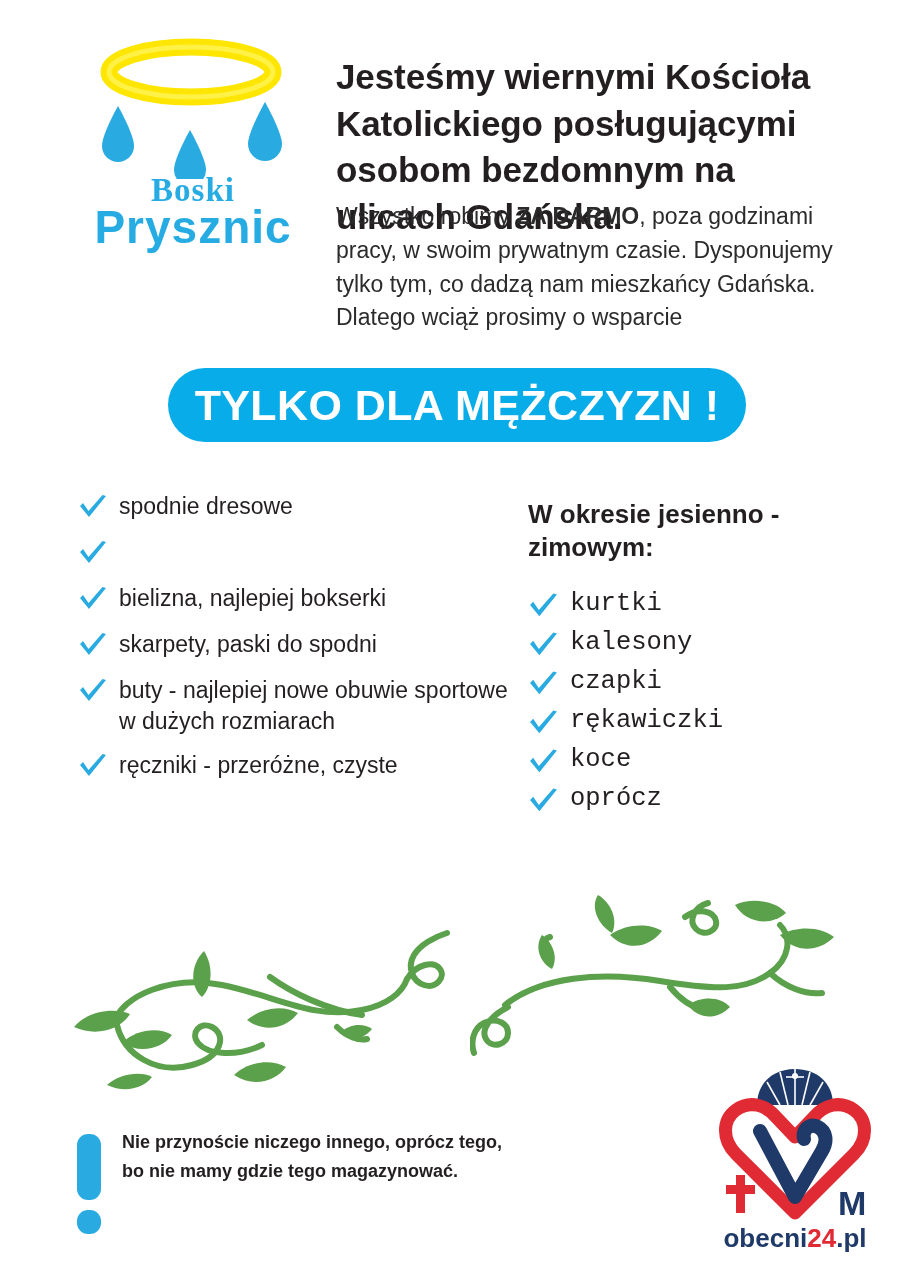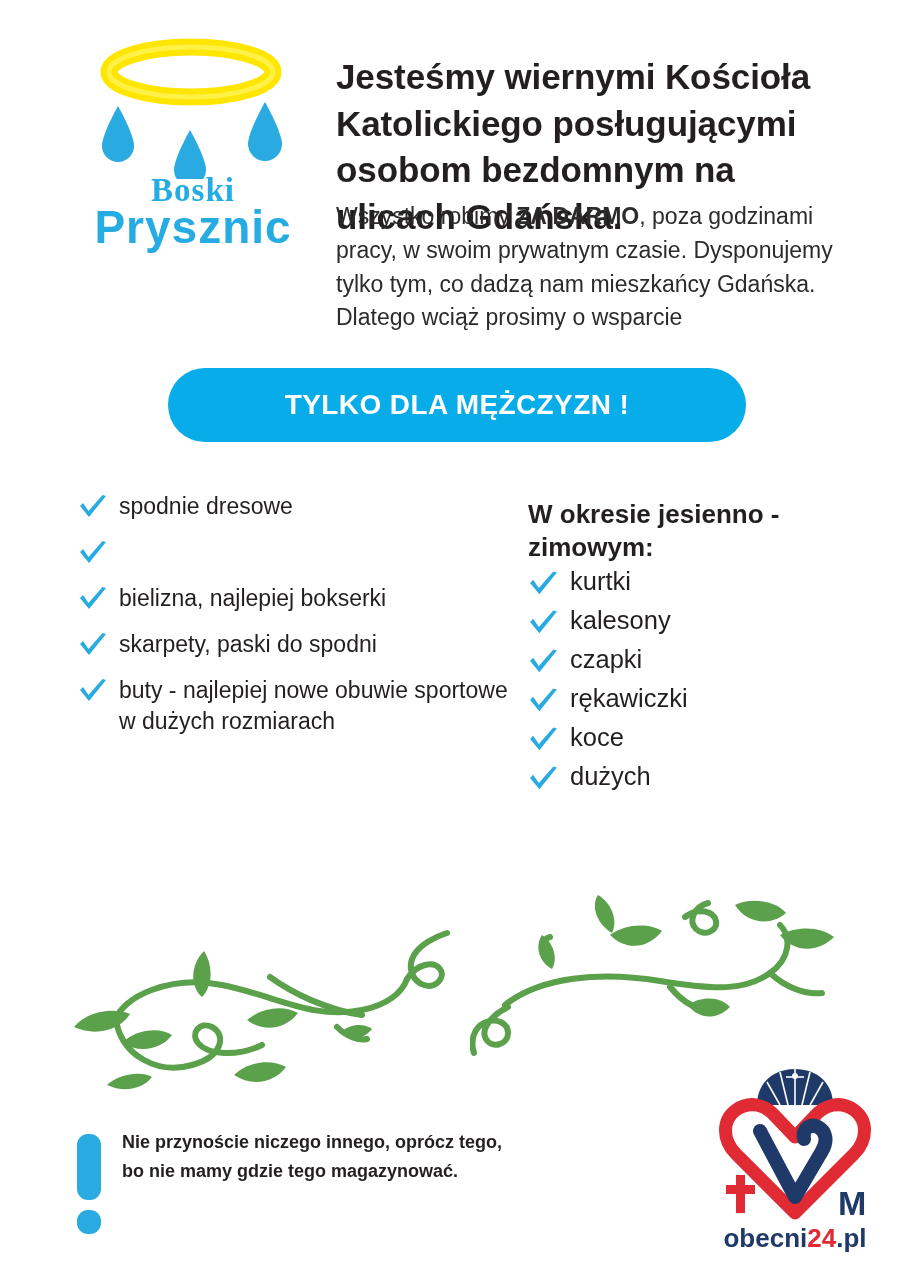--- a/index.html
+++ b/index.html
@@ -84,21 +84,21 @@
     width: 578px;
     height: 74px;
     border-radius: 37px;
     background: #08ace8;
     display: flex;
     align-items: center;
     justify-content: center;
   }
   .banner-text {
     color: #ffffff;
-    font-size: 28px;
+    font-size: 43px;
     font-weight: 600;
     letter-spacing: 0.4px;
     line-height: 1;
   }
 
   
   .col-left {
     position: absolute;
     left: 78px;
     top: 491px;
@@ -108,27 +108,28 @@
     position: absolute;
     left: 528px;
     top: 498px;
     width: 350px;
   }
   .right-heading {
     font-size: 26px;
     font-weight: 700;
     color: #231f20;
     line-height: 1.28;
+    margin-bottom: 22px;
   }
   .check-row {
     display: flex;
     align-items: flex-start;
     margin-bottom: 14px;
   }
-  .col-right .check-row { margin-bottom: 3px; }
+  .col-right .check-row { margin-bottom: 3px; font-family: Liberation Mono, monospace; }
   .check-icon {
     flex: 0 0 auto;
     width: 30px;
     height: 28px;
     margin-right: 11px;
     margin-top: 4px;
   }
   .col-right .check-icon {
     width: 31px;
     height: 30px;
@@ -258,20 +259,26 @@
           <path d="M2 11 L11 22 L28 1 L24.5 0 L10.5 16 L5 8 Z" fill="#29abe2"></path>
         </svg>
       <span class="check-label">skarpety, paski do spodni</span>
     </div>
     <div class="check-row">
       <svg class="check-icon" viewBox="0 0 30 28">
           <path d="M2 11 L11 22 L28 1 L24.5 0 L10.5 16 L5 8 Z" fill="#29abe2"></path>
         </svg>
       <span class="check-label">buty - najlepiej nowe obuwie sportowe w dużych rozmiarach</span>
     </div>
+    <div class="check-row">
+      <svg class="check-icon" viewBox="0 0 30 28">
+          <path d="M2 11 L11 22 L28 1 L24.5 0 L10.5 16 L5 8 Z" fill="#29abe2"></path>
+        </svg>
+      <span class="check-label">ręczniki - przeróżne, czyste</span>
+    </div>
   </div>
 
   <div class="col-right">
     <div class="right-heading">W okresie jesienno - zimowym:</div>
     <div class="check-row">
       <svg class="check-icon" viewBox="0 0 30 28">
           <path d="M2 11 L11 22 L28 1 L24.5 0 L10.5 16 L5 8 Z" fill="#29abe2"></path>
         </svg>
       <span class="check-label">kurtki</span>
     </div>
@@ -296,21 +303,21 @@
     <div class="check-row">
       <svg class="check-icon" viewBox="0 0 30 28">
           <path d="M2 11 L11 22 L28 1 L24.5 0 L10.5 16 L5 8 Z" fill="#29abe2"></path>
         </svg>
       <span class="check-label">koce</span>
     </div>
     <div class="check-row">
       <svg class="check-icon" viewBox="0 0 30 28">
           <path d="M2 11 L11 22 L28 1 L24.5 0 L10.5 16 L5 8 Z" fill="#29abe2"></path>
         </svg>
-      <span class="check-label">dużych</span>
+      <span class="check-label">oprócz</span>
     </div>
   </div>
 
 
   <svg class="vine-left" viewBox="0 0 430 195">
     <g fill="none" stroke="#5ba04b" stroke-width="6" stroke-linecap="round">
       <path d="M52 108 C60 80 110 60 160 70 C215 81 250 105 300 95 C325 90 340 78 345 64"></path>
       <path d="M55 110 C62 140 95 160 130 150 C160 142 165 120 150 112 C138 106 128 118 136 128 C146 140 175 142 200 130"></path>
       <path d="M345 64 C355 48 372 46 378 54 C384 62 374 74 362 70 C350 66 345 52 352 40 C358 30 372 22 385 18"></path>
       <path d="M208 62 C230 78 265 95 300 100"></path>

